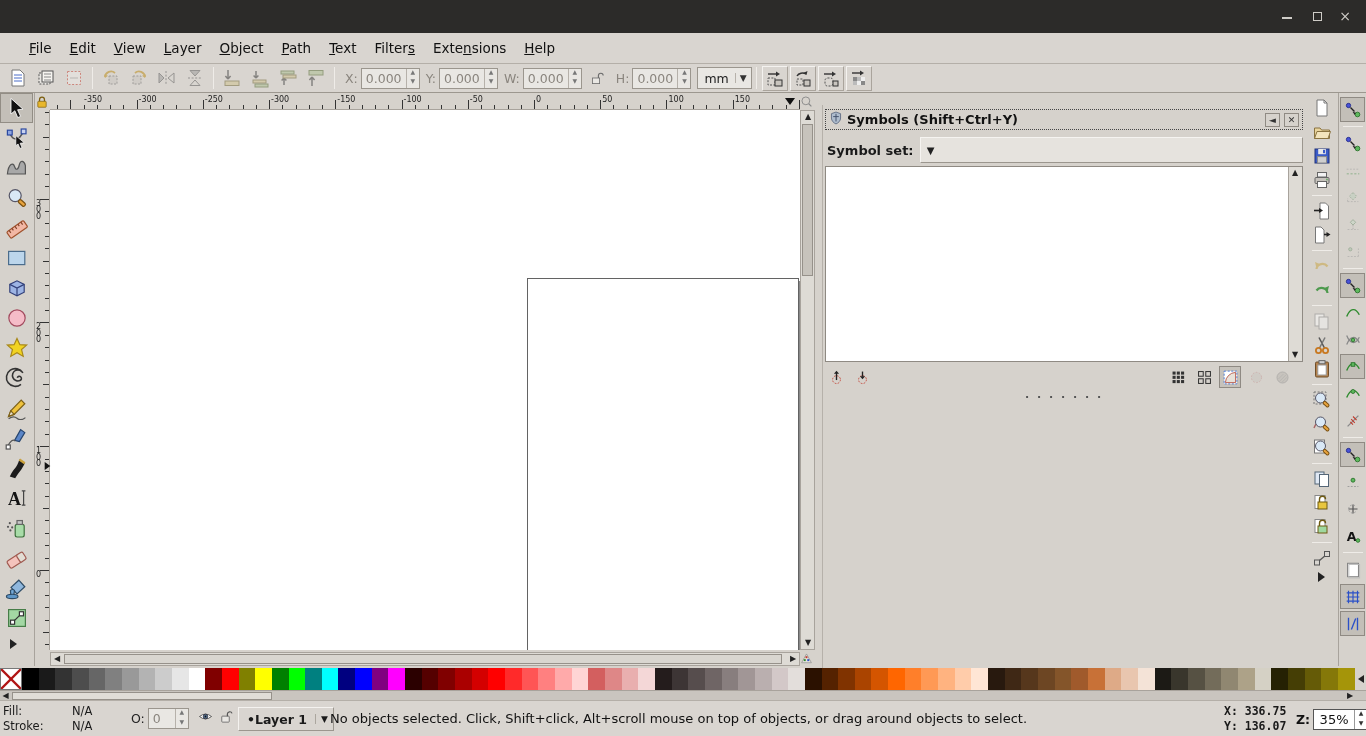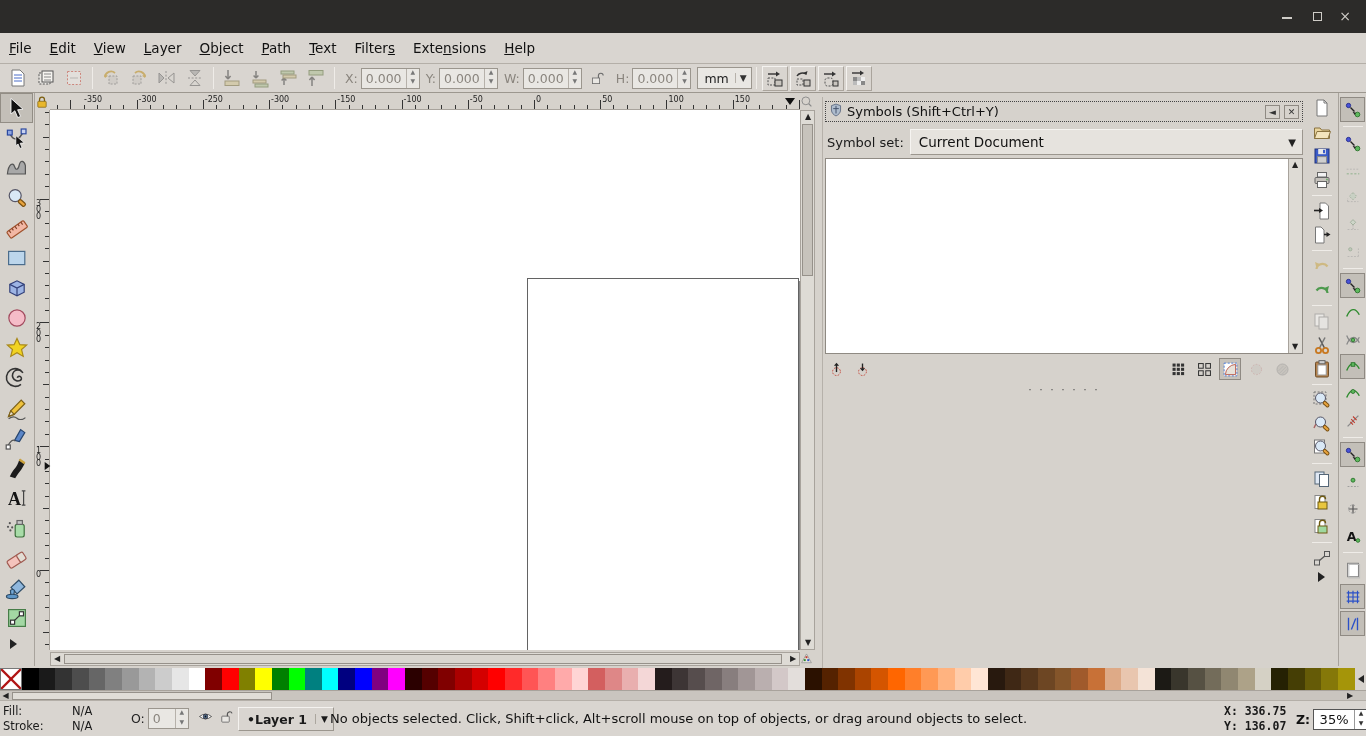--- a/index.html
+++ b/index.html
@@ -10,21 +10,21 @@
 
   
   #titlebar{left:0;top:0;width:1366px;height:33px;background:#2c2b29;color:#fff;}
   #title-text{position:absolute;left:0;right:0;top:8px;text-align:center;font-weight:bold;font-size:13.5px;color:#f4f2ef;}
   .winbtn{position:absolute;top:6px;width:22px;height:20px;color:#cfccc7;text-align:center;line-height:20px;font-size:14px;}
   #btn-min{right:68px;} #btn-max{right:38px;} #btn-close{right:10px;}
   #btn-max .sq{display:inline-block;width:9px;height:9px;border:1.5px solid #cfccc7;margin-top:5px;}
   #btn-min .bar{display:inline-block;width:10px;height:2px;background:#cfccc7;margin-bottom:2px;}
 
   
-  #menubar{left:0;top:33px;width:1366px;height:31px;background:#d9d5d0;border-bottom:1px solid #b4afa8;display:flex;align-items:center;padding-left:0;}
+  #menubar{left:0;top:33px;width:1366px;height:31px;background:#d9d5d0;border-bottom:1px solid #b4afa8;display:flex;align-items:center;padding-left:20px;}
   .menu-item{padding:4px 9px;font-size:13.5px;color:#111;}
   .menu-item u{text-decoration:underline;}
 
   
   #toolbar{left:0;top:64px;width:1366px;height:29px;background:#d9d5d0;border-bottom:1px solid #9c978f;display:flex;align-items:center;padding-left:4px;}
   .tbtn{width:26px;height:25px;border:1px solid transparent;display:flex;align-items:center;justify-content:center;margin:0 1px;}
   .tbtn.raised{border:1px solid #aaa49c;border-top-color:#f4f2ef;border-left-color:#f4f2ef;background:#d9d5d0;}
   .dim{opacity:.5;}
   .sep-v{width:1px;height:22px;background:#aba69e;border-right:1px solid #efece8;margin:0 4px;}
   .fldlbl{color:#8a857e;font-size:12.5px;margin:0 3px 0 6px;}
@@ -63,21 +63,21 @@
   
   .sb{background:#dedbd5;border:1px solid #a8a39c;}
   #vscroll{left:800px;top:17px;width:15px;height:540px;}
   #vthumb{position:absolute;left:1px;top:13px;width:11px;height:152px;background:#c7c3bc;border:1px solid #96918a;}
   #hscroll{left:50px;top:559px;width:750px;height:14px;}
   #hthumb{position:absolute;left:13px;top:1px;width:718px;height:10px;background:#d9d6d0;border:1px solid #96918a;}
   .sbarrow{position:absolute;font-size:8px;color:#222;line-height:12px;text-align:center;}
   #cms-btn{left:800px;top:559px;width:15px;height:14px;}
 
   
-  #dock{left:822px;top:4px;width:483px;height:573px;background:#d6d2cc;border-left:1px solid #b6b1aa;}
+  #dock{left:822px;top:12px;width:483px;height:573px;background:#d6d2cc;border-left:1px solid #b6b1aa;font-weight:bold;}
   #symbols-panel{position:absolute;left:2px;top:4px;width:478px;}
   #sym-header{height:21px;border:1px dotted #444;display:flex;align-items:center;padding:0 3px;background:#d6d2cc;}
   #sym-title{flex:1;font-size:13px;color:#111;margin-left:4px;}
   .mini-btn{width:15px;height:14px;border:1px solid #8f8a83;background:#d6d2cc;font-size:9px;line-height:12px;text-align:center;color:#333;margin-left:4px;}
   #sym-set-row{display:flex;align-items:center;margin-top:7px;}
   #sym-set-label{font-size:13px;padding:0 6px 0 2px;}
   #sym-combo{flex:1;height:26px;background:#e6e3de;border:1px solid #9b968e;border-top-color:#f6f4f1;border-left-color:#f6f4f1;display:flex;align-items:center;}
   #sym-combo .cval{flex:1;padding:0 8px;font-size:13.5px;color:#111;}
   #sym-combo .carr{width:20px;text-align:center;font-size:10px;color:#222;}
   #sym-list{height:196px;background:#fff;border:1px solid #8f8a83;margin-top:3px;position:relative;}
@@ -605,21 +605,20 @@
                 <path d="M10 1.5 L16.5 3.8 V10 C16.5 14.2 13.4 17 10 18.5 C6.6 17 3.5 14.2 3.5 10 V3.8 Z" fill="#aebccd" stroke="#45536e"></path>
                 <path d="M10 4 v11 M6 8 h8" stroke="#45536e" stroke-width="1.4"></path>
               </svg></span>
           <span id="sym-title">Symbols (Shift+Ctrl+Y)</span>
           <span class="mini-btn">◄</span>
           <span class="mini-btn">✕</span>
         </div>
         <div id="sym-set-row">
           <span id="sym-set-label">Symbol set:</span>
           <span id="sym-combo">
-            <span class="cval">Current Document</span>
             <span class="carr">▼</span>
           </span>
         </div>
         <div id="sym-list">
           <div id="sym-vscroll">
             <div class="sbarrow" style="left:1px;top:0;width:10px;">▲</div>
             <div class="sbarrow" style="left:1px;bottom:0;width:10px;position:absolute;">▼</div>
           </div>
         </div>
         <div id="sym-footer">

